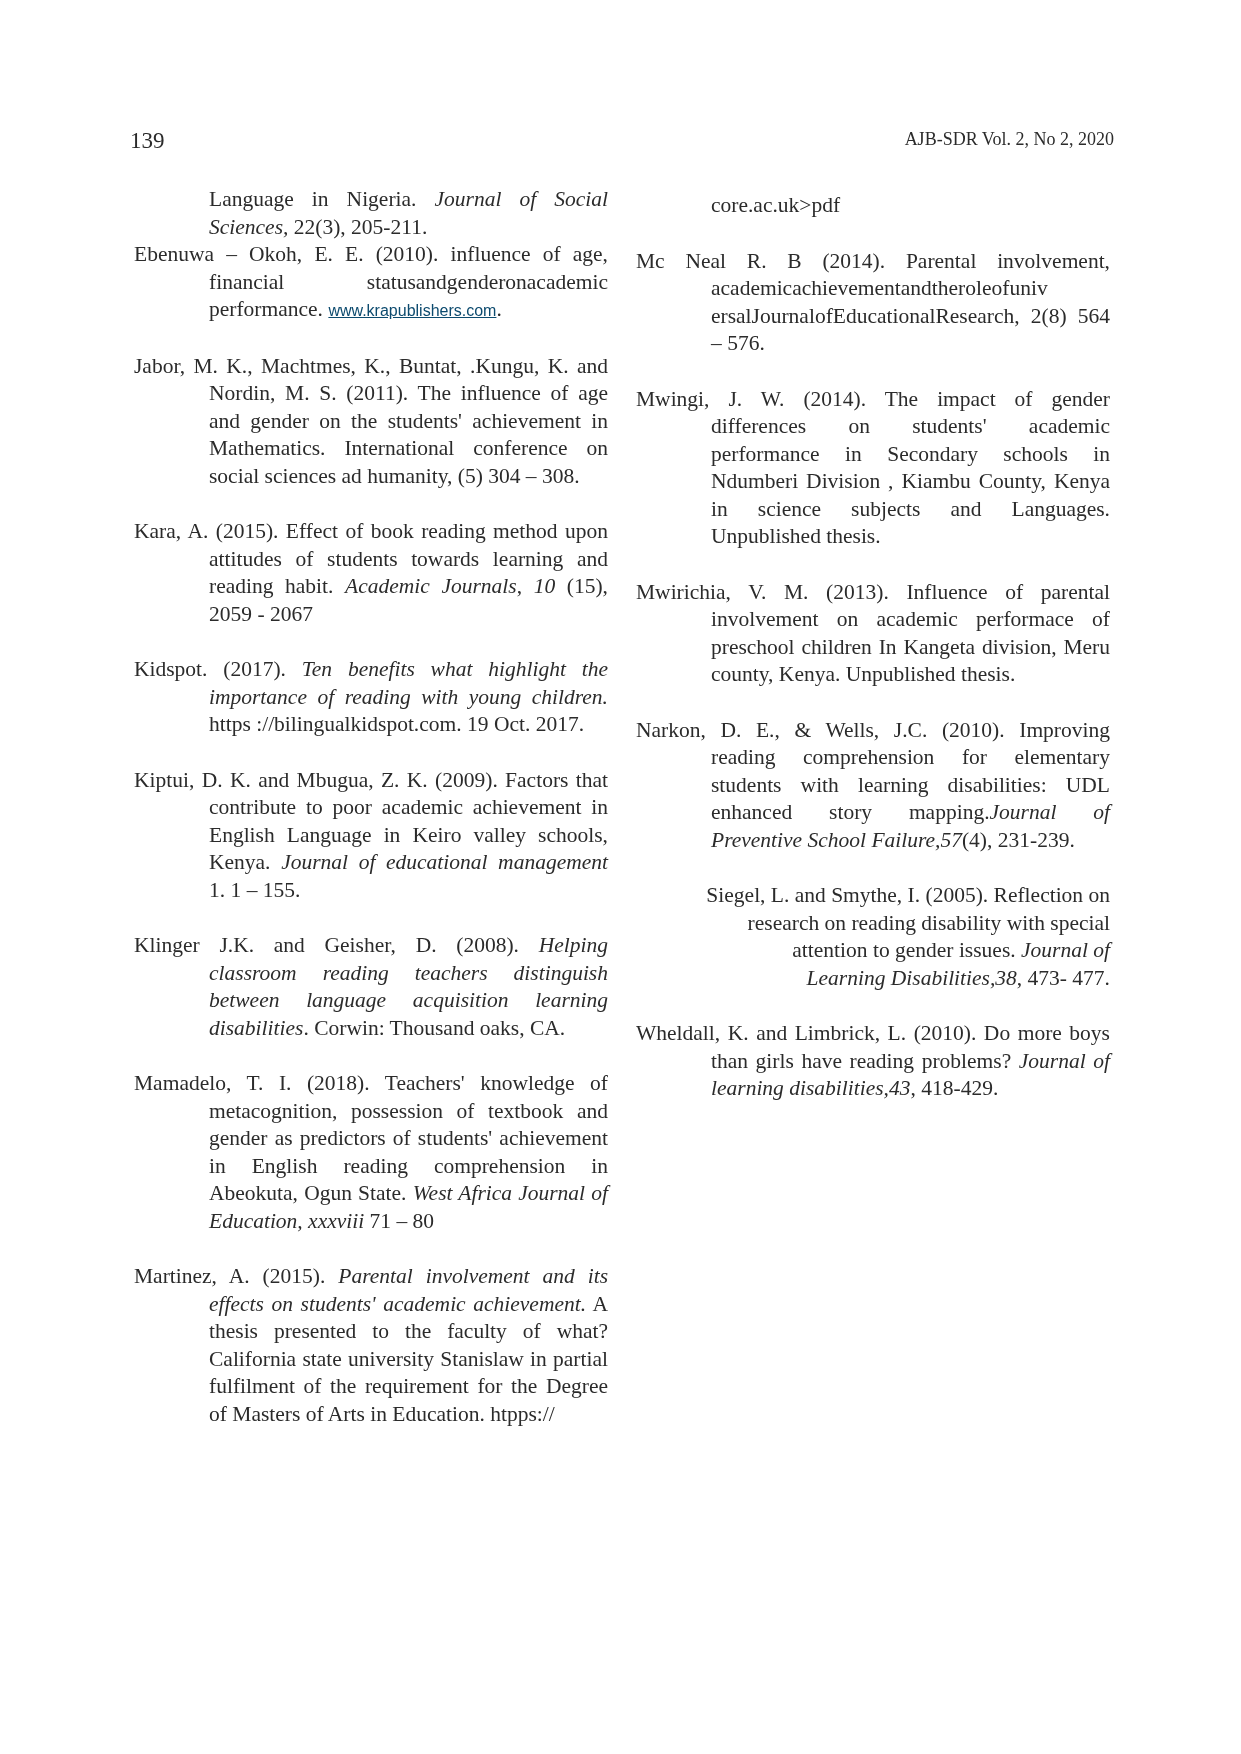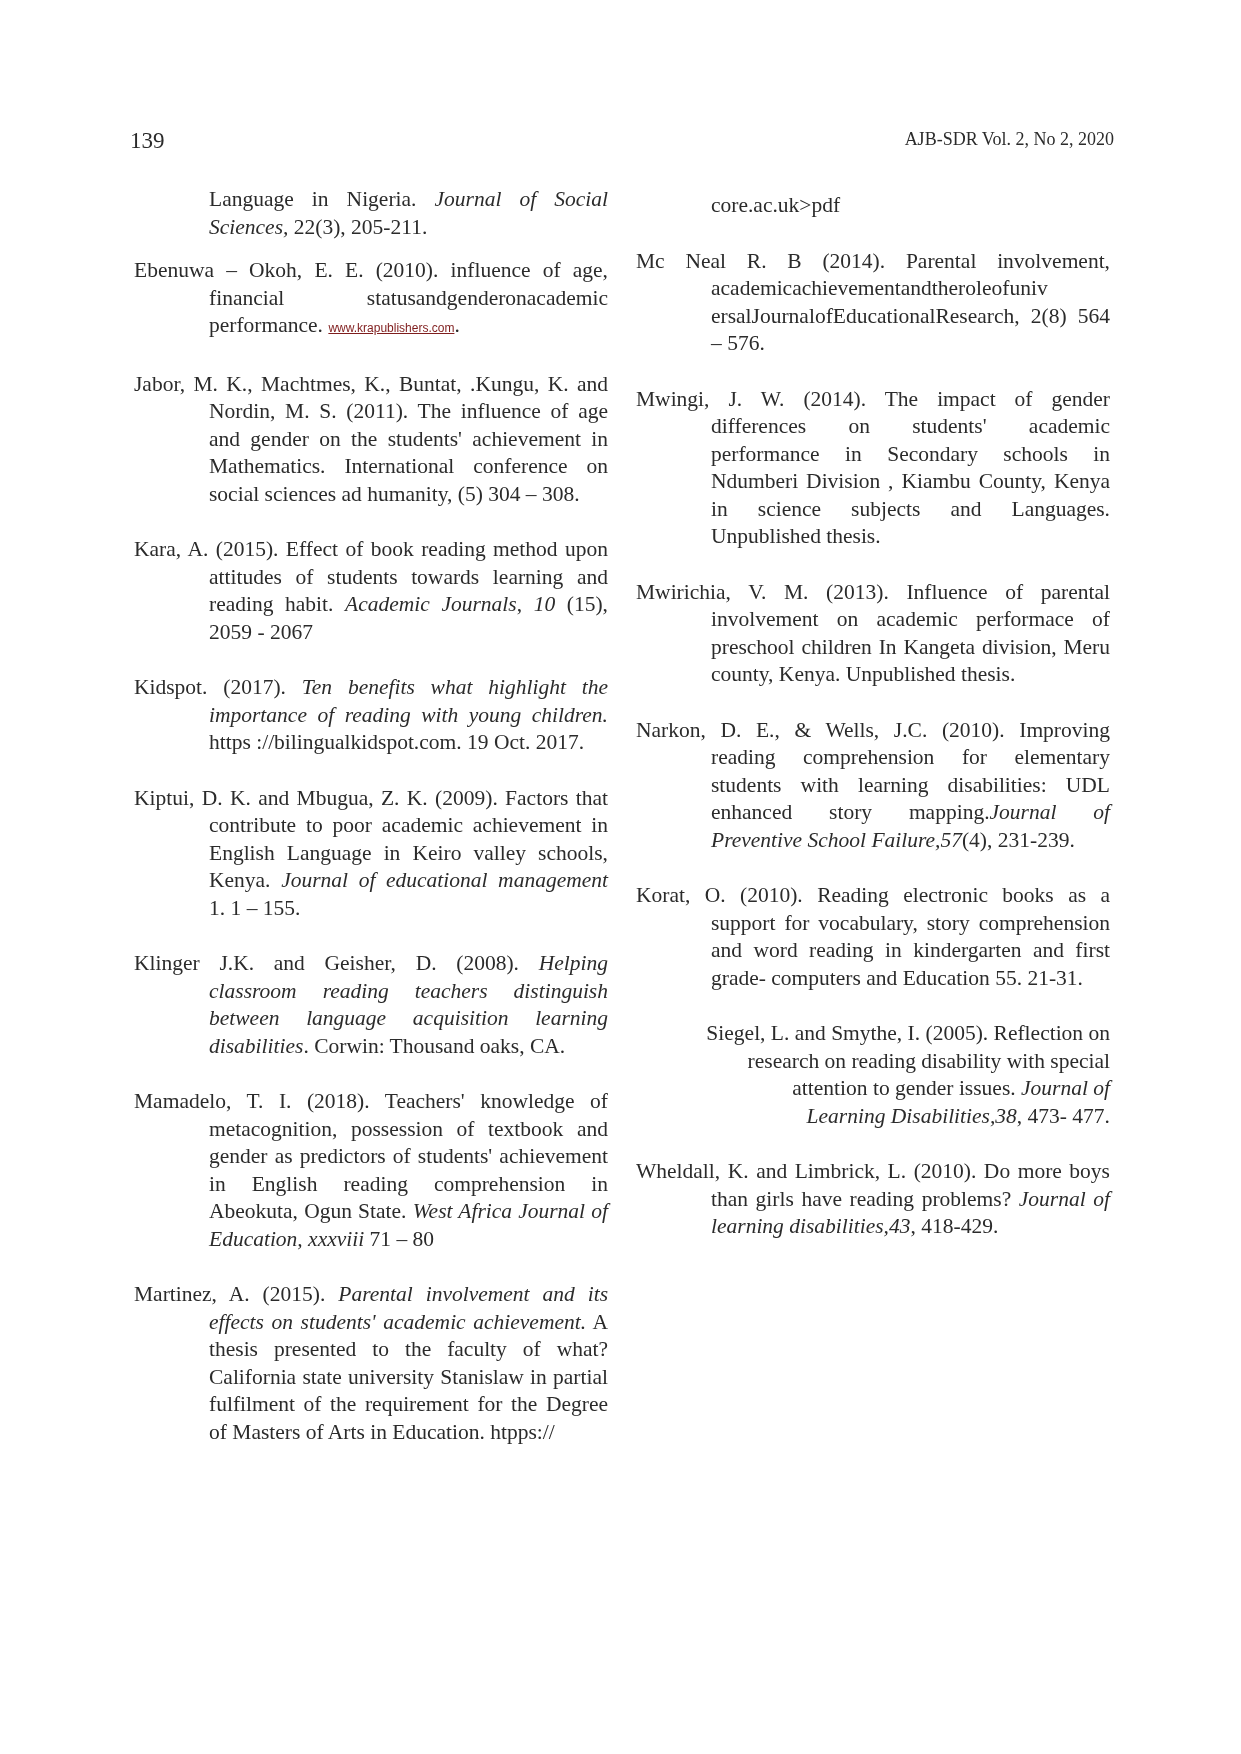--- a/index.html
+++ b/index.html
@@ -5,24 +5,24 @@
   html, body { margin: 0; padding: 0; background: #ffffff; }
   body { width: 1241px; height: 1754px; position: relative; overflow: hidden;
          font-family: "Liberation Serif", "DejaVu Serif", serif; color: #2b2b2b; }
   .page-number { position: absolute; left: 130px; top: 128px; font-size: 23px; }
   .running-head { position: absolute; right: 127px; top: 129px; font-size: 18px; }
   .col { position: absolute; top: 186px; width: 474px; font-size: 21.5px; line-height: 27.5px; }
   .col-left { left: 134px; }
   .col-right { left: 636px; margin-top: 6px; }
   .ref { text-align: justify; padding-left: 75px; text-indent: -75px; margin: 0 0 28px 0; }
   .ref.cont { padding-left: 75px; text-indent: 0; }
-  .ref.tight { margin-bottom: 16px; }
+  .ref.tight { margin-bottom: 0; }
   .seg.i { font-style: italic; }
-  .seg.link { font-family: "Liberation Sans", "DejaVu Sans", sans-serif; color: #7f1d1d;
-              text-decoration: underline; font-size: 12px; }
+  .seg.link { font-family: "Liberation Sans", "DejaVu Sans", sans-serif; color: #0c4a6e;
+              text-decoration: underline; font-size: 16px; }
   .ragged { text-align: right; }
 </style>
 </head>
 <body>
 
 <div class="page-number">139</div>
 <div class="running-head">AJB-SDR Vol. 2, No 2, 2020</div>
 
 <div class="col col-left">
     <p class="ref cont tight"><span class="seg">Language in Nigeria. </span><span class="seg i">Journal of Social Sciences,</span><span class="seg"> 22(3), 205-211.</span></p>
@@ -34,16 +34,15 @@
     <p class="ref"><span class="seg">Klinger J.K. and Geisher, D. (2008). </span><span class="seg i">Helping classroom reading teachers distinguish between language acquisition learning disabilities</span><span class="seg">. Corwin: Thousand oaks, CA.</span></p>
     <p class="ref"><span class="seg">Mamadelo, T. I. (2018). Teachers' knowledge of metacognition, possession of textbook and gender as predictors of students' achievement in English reading comprehension in Abeokuta, Ogun State. </span><span class="seg i">West Africa Journal of Education, xxxviii</span><span class="seg"> 71 – 80</span></p>
     <p class="ref"><span class="seg">Martinez, A. (2015). </span><span class="seg i">Parental involvement and its effects on students' academic achievement.</span><span class="seg"> A thesis presented to the faculty of what? California state university Stanislaw in partial fulfilment of the requirement for the Degree of Masters of Arts in Education. htpps://</span></p>
   </div>
 <div class="col col-right">
     <p class="ref cont"><span class="seg">core.ac.uk&gt;pdf</span></p>
     <p class="ref"><span class="seg">Mc Neal R. B (2014). Parental involvement, academicachievementandtheroleofuniv ersalJournalofEducationalResearch, 2(8) 564 – 576.</span></p>
     <p class="ref"><span class="seg">Mwingi, J. W. (2014). The impact of gender differences on students' academic performance in Secondary schools in Ndumberi Division , Kiambu County, Kenya in science subjects and Languages. Unpublished thesis.</span></p>
     <p class="ref"><span class="seg">Mwirichia, V. M. (2013). Influence of parental involvement on academic performace of preschool children In Kangeta division, Meru county, Kenya. Unpublished thesis.</span></p>
     <p class="ref"><span class="seg">Narkon, D. E., &amp; Wells, J.C. (2010). Improving reading comprehension for elementary students with learning disabilities: UDL enhanced story mapping.</span><span class="seg i">Journal of Preventive School Failure,57</span><span class="seg">(4), 231-239.</span></p>
-    <p class="ref"><span class="seg">Korat, O. (2010). Reading electronic books as a support for vocabulary, story comprehension and word reading in kindergarten and first grade- computers and Education 55. 21-31.</span></p>
     <p class="ref ragged"><span class="seg">Siegel, L. and Smythe, I. (2005). Reflection on research on reading disability with special attention to gender issues. </span><span class="seg i">Journal of Learning Disabilities,38</span><span class="seg">, 473- 477.</span></p>
     <p class="ref"><span class="seg">Wheldall, K. and Limbrick, L. (2010). Do more boys than girls have reading problems? </span><span class="seg i">Journal of learning disabilities,43</span><span class="seg">, 418-429.</span></p>
   </div>
 
 </body></html>

